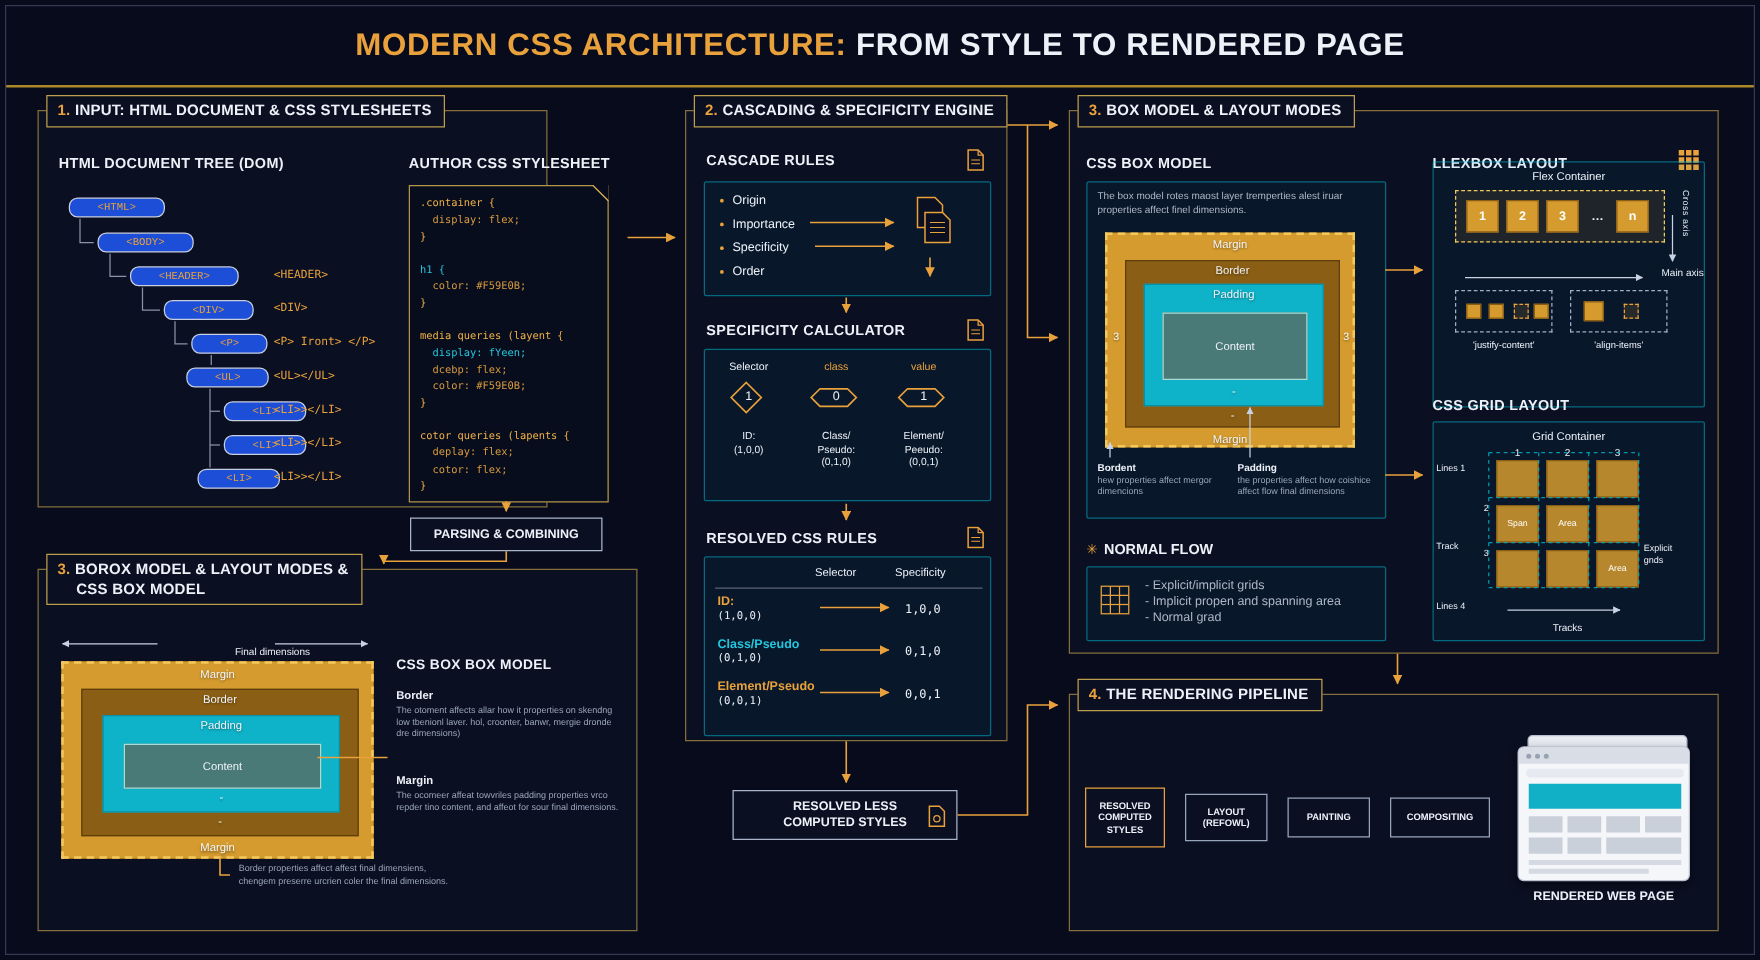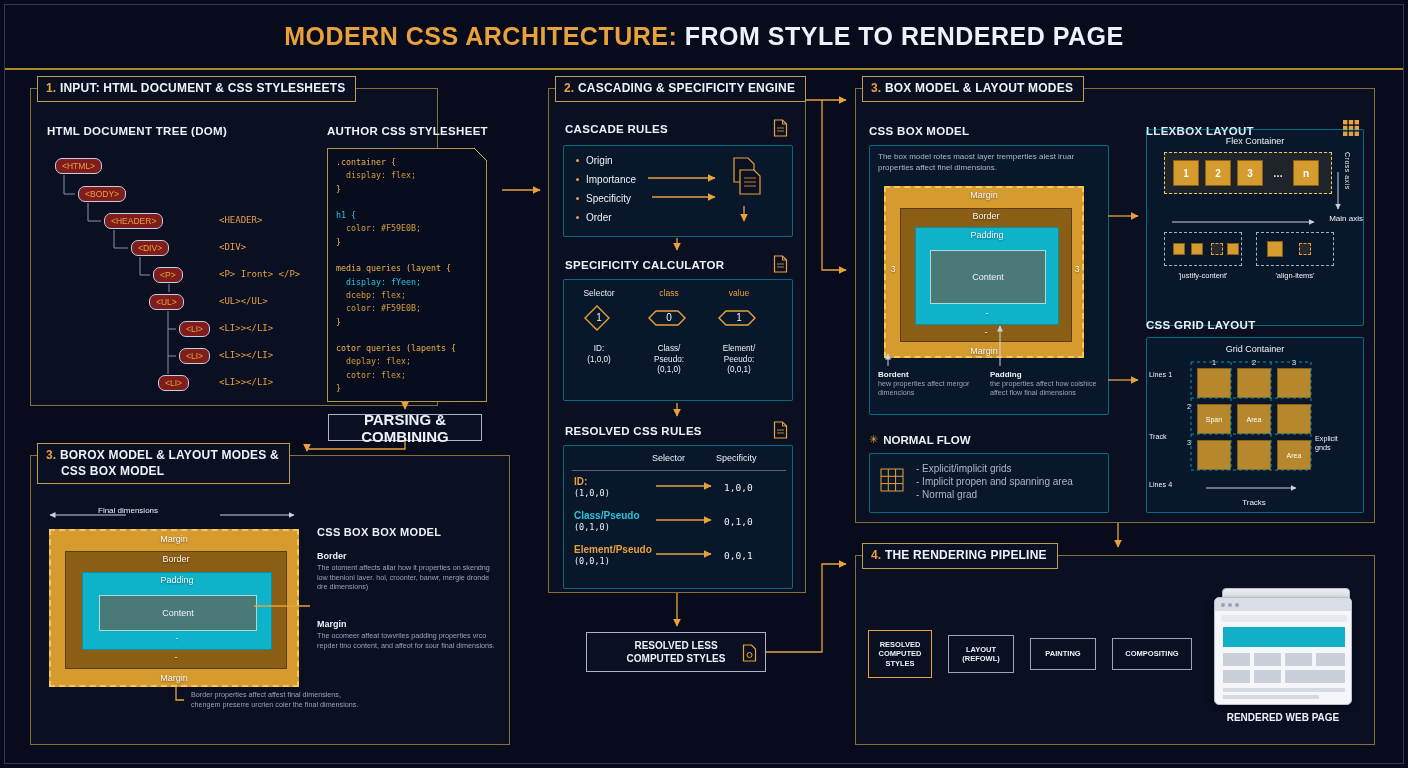--- a/index.html
+++ b/index.html
@@ -12,21 +12,21 @@
   .title-em { color:#E9A13B; }
   .title-sep { position:absolute; top:68px; left:5px; right:5px; border-top:2px solid rgba(201,160,44,.85); }
   .panel { position:absolute; border:1px solid rgba(213,173,75,.6); background:#0A0F22; }
   .tab { position:absolute; top:-13px; background:#0A0F22; border:1px solid rgba(222,182,84,.85); color:#EDF1F8; font-size:12px; font-weight:bold; padding:4px 10px 4px 8px; white-space:nowrap; letter-spacing:.2px; line-height:1.3; }
   .num { color:#E9A13B; }
   .sechead { position:absolute; font-size:11.5px; font-weight:bold; color:#EDF1F8; letter-spacing:.3px; white-space:nowrap; }
   .sub { position:absolute; border:1px solid rgba(0,190,214,.5); background:rgba(0,160,190,.055); border-radius:2px; }
   .mono { font-family:"DejaVu Sans Mono", monospace; }
   .w { color:#EDF1F8; } .g { color:#E9A13B; } .t { color:#25C5DB; }
   .pre { white-space:pre-line; }
-  .dnode { position:absolute; font-family:Liberation Sans, sans-serif; font-size:8.5px; color:#E9A13B; border:1px solid #C7CEDE; border-radius:7px; padding:2px 6px; background:#7f1d1d; white-space:nowrap; }
+  .dnode { position:absolute; font-family:Liberation Mono, monospace; font-size:8.5px; color:#E9A13B; border:1px solid #C7CEDE; border-radius:7px; padding:2px 22px; background:#1d4ed8; white-space:nowrap; }
   .dlabel { position:absolute; font-family:"DejaVu Sans Mono", monospace; font-size:9px; color:#E9A13B; white-space:nowrap; }
   .codeblock { position:absolute; border:1px solid rgba(222,182,84,.8); background:#080D1E; padding:7px 8px; }
   .code-line { font-family:"DejaVu Sans Mono", monospace; font-size:8.3px; line-height:13.3px; height:13.3px; white-space:pre; }
   .cl-sel { color:#F0B245; } .cl-prop { color:#D89B3C; } .cl-teal { color:#25C5DB; }
   .plainbox { position:absolute; border:1px solid #A9B4C8; background:#0A0F22; color:#EDF1F8; font-weight:bold; display:flex; align-items:center; justify-content:center; text-align:center; }
   .crow { position:absolute; display:flex; align-items:center; gap:7px; font-size:10px; color:#EDF1F8; }
   .bullet { width:3px; height:3px; border-radius:50%; background:#E9A13B; flex:none; }
   .bm-margin { position:absolute; background:#D59B2E; border:2px dashed #F3C95C; }
   .bm-border { position:absolute; background:#8A5E14; border:1px solid #5E3F0B; }
   .bm-padding { position:absolute; background:#0FB3C9; border:1px solid #0A8FA2; }
@@ -98,21 +98,21 @@
       <div class="code-line cl-prop">  color: #F59E0B;</div>
       <div class="code-line cl-sel">}</div>
       <div class="code-line"></div>
       <div class="code-line cl-sel">cotor queries (lapents {</div>
       <div class="code-line cl-prop">  deplay: flex;</div>
       <div class="code-line cl-prop">  cotor: flex;</div>
       <div class="code-line cl-sel">}</div>
     </div>
   </div>
 
-  <div class="plainbox" style="left:328px;top:414px;width:154px;height:27px;font-size:15px">PARSING &amp; COMBINING</div>
+  <div class="plainbox" style="left:328px;top:414px;width:154px;height:27px;font-size:10px">PARSING &amp; COMBINING</div>
 
   <div class="panel" style="left:548px;top:88px;width:258px;height:505px">
     <div class="tab" style="left:6px">
       <span class="num">2.</span>
       <span>CASCADING &amp; SPECIFICITY ENGINE</span>
     </div>
 
     <div class="sechead" style="left:16px;top:34px">CASCADE RULES</div>
     <svg class="abs" style="left:224px;top:30px" width="15" height="18" viewBox="0 0 15 18">
         <path d="M1.5 1 h8 l4 4 v12 h-12 z" fill="none" stroke="#E9A13B" stroke-width="1.2"></path>
@@ -335,21 +335,21 @@
       <div class="abs w" style="left:0;top:160px;width:214px;text-align:center;font-size:8px">Tracks</div>
     </div>
   </div>
 
   <div class="panel" style="left:30px;top:455px;width:480px;height:290px">
     <div class="tab" style="left:6px">
       <div><span class="num">3.</span> <span>BOROX MODEL &amp; LAYOUT MODES &amp;</span></div>
       <div style="padding-left:15px">CSS BOX MODEL</div>
     </div>
 
-    <div class="abs w" style="left:67px;top:50px;width:150px;text-align:left;font-size:8px">Final dimensions</div>
+    <div class="abs w" style="left:67px;top:61px;width:150px;text-align:right;font-size:8px">Final dimensions</div>
 
     <div class="bm-margin" style="left:18px;top:73px;width:250px;height:158px">
       <div class="bm-label" style="top:3px">Margin</div>
       <div class="bm-border" style="left:14px;top:20px;width:222px;height:118px">
         <div class="bm-label" style="top:2px">Border</div>
         <div class="bm-padding" style="left:16px;top:20px;width:190px;height:78px">
           <div class="bm-label" style="top:2px">Padding</div>
           <div class="bm-content" style="left:16px;top:22px;width:158px;height:36px">Content</div>
           <div class="bm-label" style="top:60px">-</div>
         </div>

